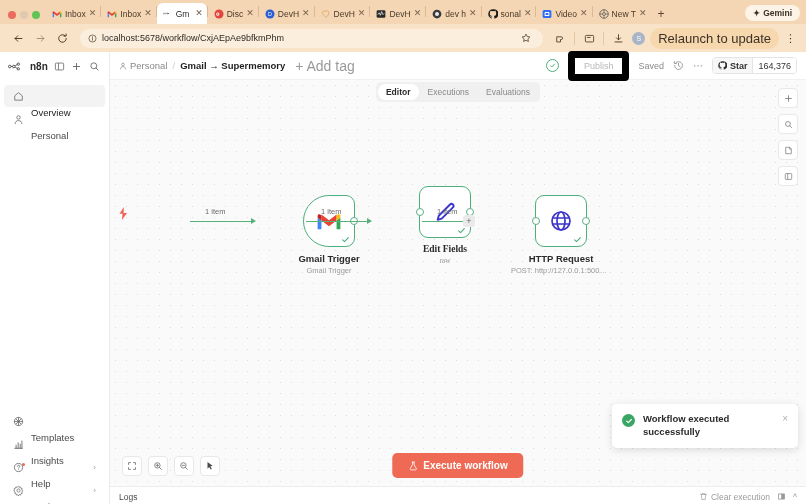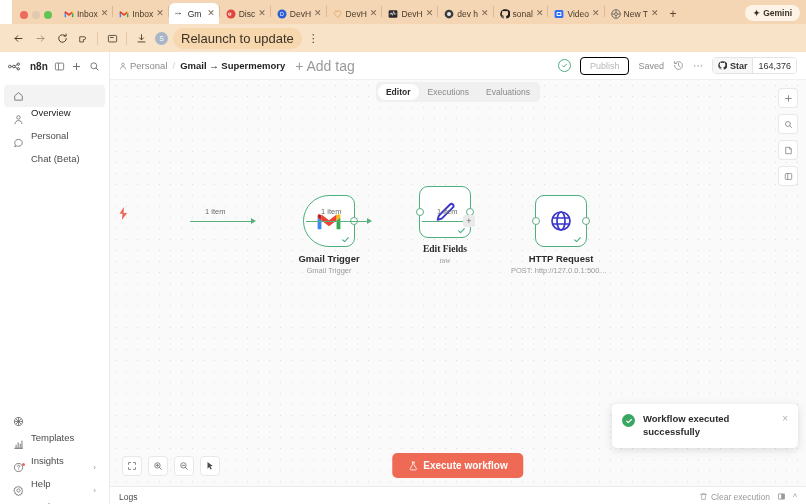--- a/index.html
+++ b/index.html
@@ -13,21 +13,20 @@
   
   #browser-chrome { width: 806px; }
 
   #tab-strip {
     height: 24px;
     background: #f4d6b4;
     display: flex;
     align-items: flex-end;
     padding-left: 4px;
     position: relative;
-    margin-left: 12px;
   }
   #traffic-lights {
     display: flex; align-items: center; gap: 4px;
     padding: 0 6px 5px 4px;
   }
   .traffic-dot { width: 8px; height: 8px; border-radius: 50%; }
   .tl-red { background: #ec6a5e; }
   .tl-yellow { background: #e0c9ae; }
   .tl-green { background: #61c454; }
 
@@ -214,21 +213,21 @@
     margin-left: auto;
     display: flex; align-items: center; gap: 9px;
   }
   #status-check {
     width: 13px; height: 13px; border-radius: 50%;
     border: 1.2px solid #4caf7d;
     display: flex; align-items: center; justify-content: center;
     color: #4caf7d; font-size: 7px;
   }
   #publish-btn {
-    border: 1px solid #000000; border-radius: 4px;
+    border: 7px solid #000000; border-radius: 4px;
     font-size: 9px; color: #b8b8b8;
     padding: 3px 9px;
     background: #fff;
   }
   #saved-text { font-size: 9px; color: #8a8a8a; }
   .hdr-ico { font-size: 10px; color: #8a8a8a; }
   #star-group {
     display: flex; align-items: stretch;
     border: 1px solid #e4e4e4; border-radius: 4px;
     overflow: hidden; font-size: 9px; height: 17px;
@@ -596,20 +595,34 @@
           <path d="M3 8h10M9 4l4 4-4 4"></path>
         </svg>
     </span>
     <span class="nav-ico">
       <svg width="11" height="11" viewBox="0 0 16 16" fill="none" stroke="#4a3a28" stroke-width="1.4" stroke-linecap="round">
           <path d="M13.5 8a5.5 5.5 0 1 1-1.7-4"></path>
           <path d="M13.2 1.5v3h-3"></path>
         </svg>
     </span>
 
+    <div id="omnibox">
+      <span class="site-ico">
+        <svg width="9" height="9" viewBox="0 0 16 16" fill="none" stroke="#5a4a38" stroke-width="1.3">
+            <circle cx="8" cy="8" r="6.3"></circle>
+            <path d="M8 7.2v4M8 4.9v.9" stroke-linecap="round"></path>
+          </svg>
+      </span>
+      <span class="url-text">localhost:5678/workflow/CxjAEpAe9bfkmPhm</span>
+      <span class="tb-ico" style="margin-left:auto;">
+        <svg width="10" height="10" viewBox="0 0 16 16" fill="none" stroke="#463722" stroke-width="1.2" stroke-linejoin="round">
+            <path d="M8 1.8l1.9 3.9 4.3.6-3.1 3 .7 4.3L8 11.6 4.2 13.6l.7-4.3-3.1-3 4.3-.6z"></path>
+          </svg>
+      </span>
+    </div>
 
     <span class="tb-ico">
       <svg width="11" height="11" viewBox="0 0 16 16" fill="none" stroke="#463722" stroke-width="1.2" stroke-linejoin="round">
           <path d="M2.5 5.5h6.5a2 2 0 0 1 0 4H8v3.5H2.5z"></path>
         </svg>
     </span>
     <span class="tb-sep"></span>
     <span class="tb-ico">
       <svg width="11" height="11" viewBox="0 0 16 16" fill="none" stroke="#463722" stroke-width="1.2">
           <rect x="2" y="3.5" width="12" height="9.5" rx="1.3"></rect>
@@ -676,28 +689,20 @@
         </div>
         <div class="sb-item">
           <span class="sb-ico">
             <svg width="11" height="11" viewBox="0 0 16 16" fill="none" stroke="#6b6b6b" stroke-width="1.2">
               <circle cx="8" cy="5" r="2.5"></circle>
               <path d="M3 14c0-2.8 2.2-4.4 5-4.4s5 1.6 5 4.4" stroke-linecap="round"></path>
             </svg>
           </span>
           <span class="sb-label">Personal</span>
         </div>
-        <div class="sb-item">
-          <span class="sb-ico">
-            <svg width="11" height="11" viewBox="0 0 16 16" fill="none" stroke="#6b6b6b" stroke-width="1.2" stroke-linejoin="round">
-              <path d="M13.5 8.5c0 2.8-2.5 5-5.5 5-.9 0-1.7-.2-2.5-.5L2.5 14l1-2.8A4.9 4.9 0 0 1 2.5 8.5c0-2.8 2.5-5 5.5-5s5.5 2.2 5.5 5z"></path>
-            </svg>
-          </span>
-          <span class="sb-label">Chat (Beta)</span>
-        </div>
       </div>
 
     <div id="sidebar-spacer"></div>
 
     <div id="sidebar-bottom">
         <div class="sb-item">
           <span class="sb-ico">
             <svg width="11" height="11" viewBox="0 0 16 16" fill="none" stroke="#6b6b6b" stroke-width="1.2">
               <circle cx="8" cy="8" r="6"></circle>
               <path d="M8 2v12M2 8h12M4 4l8 8M12 4l-8 8"></path>

